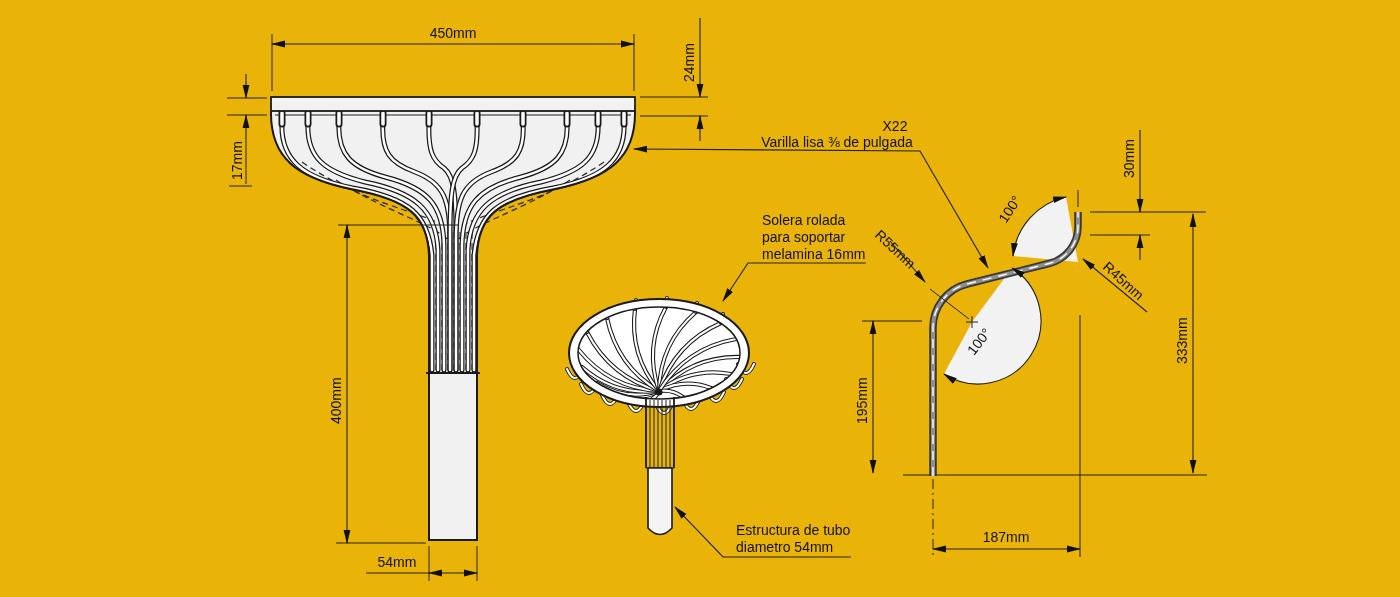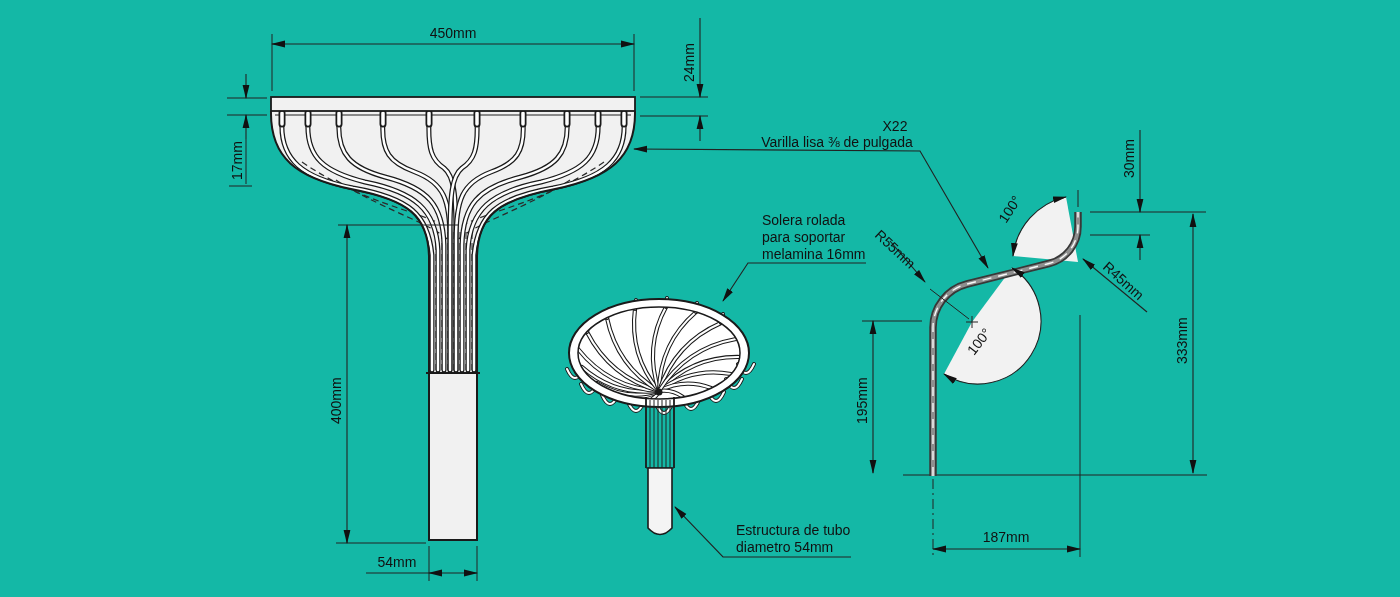--- a/index.html
+++ b/index.html
@@ -1,16 +1,16 @@
 <!DOCTYPE html>
 <html><head>
 <meta charset="utf-8">
 <style>
   html,body{margin:0;padding:0;background:#ffffff;}
-  #stage{position:relative;width:1400px;height:597px;background:#14b8a6;overflow:hidden;}
+  #stage{position:relative;width:1400px;height:597px;background:#eab308;overflow:hidden;}
   svg{display:block;}
   text.lbl{font-family:"Liberation Sans","DejaVu Sans",sans-serif;font-size:14px;fill:#111;}
   text.mid{text-anchor:middle;}
   .dim{stroke:#222;stroke-width:1.1;fill:none;}
   .thin{stroke:#222;stroke-width:1;fill:none;}
   .out{stroke:#1a1a1a;stroke-width:1.8;fill:none;}
   .out2{stroke:#1a1a1a;stroke-width:2;fill:none;}
   .dv{stroke:#1a1a1a;stroke-width:1;fill:none;stroke-dasharray:7 4;}
   .hid{stroke:#2a2a2a;stroke-width:1.2;fill:none;stroke-dasharray:6 4;}
   .t2{stroke:#1a1a1a;fill:none;stroke-linecap:round;stroke-linejoin:round;}

